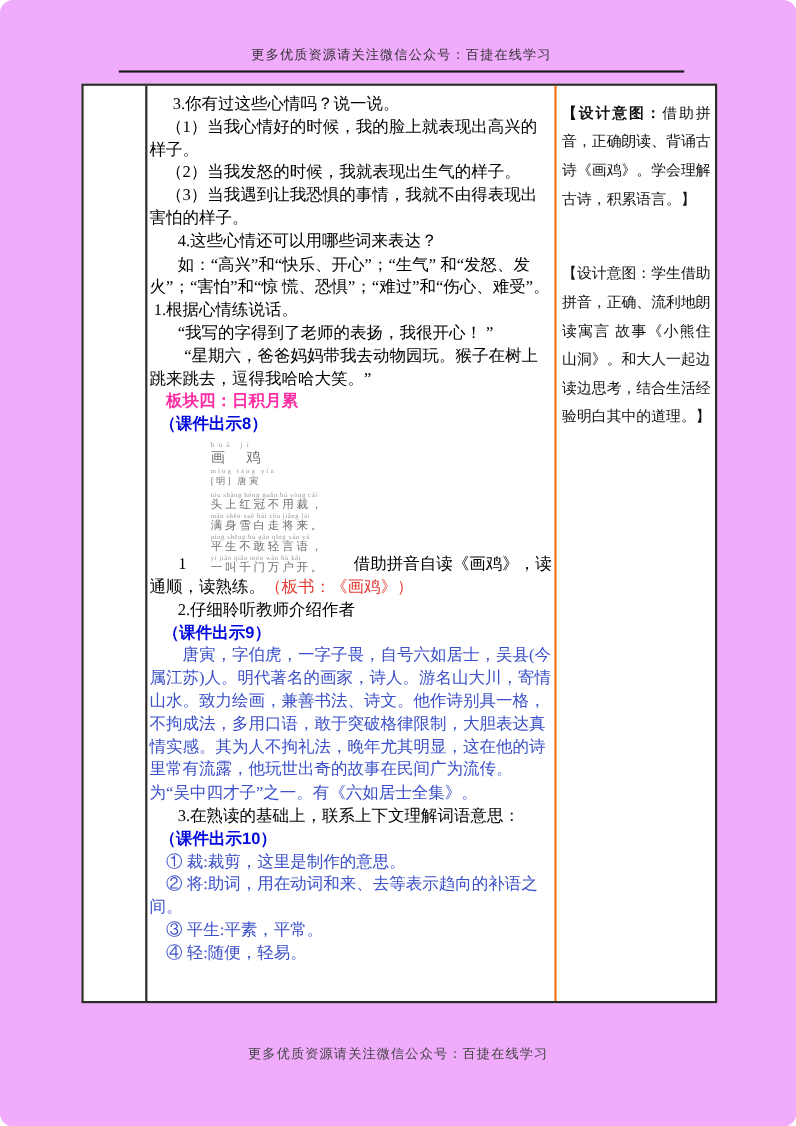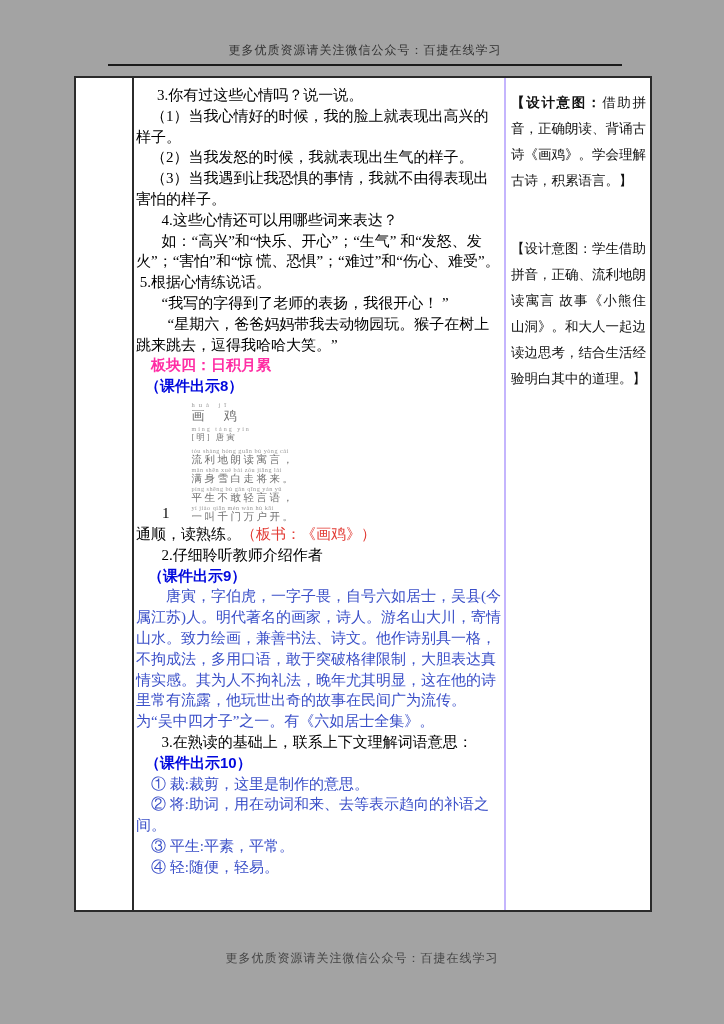--- a/index.html
+++ b/index.html
@@ -1,21 +1,21 @@
 <!DOCTYPE html>
 <html><head>
 <meta charset="utf-8">
 <style>
   html,body{margin:0;padding:0;background:#ffffff;}
   body{
     width:724px;height:1024px;overflow:hidden;position:relative;
     font-family:"Liberation Serif","DejaVu Serif",serif;
     color:#000;
   }
-  .page{position:absolute;inset:0;background:#a3a3a3;}
+  .page{position:absolute;inset:0;background:#f0abfc;border-radius:12px;}
 
   
   .hdr{
     position:absolute;top:42px;left:108px;width:514px;
     text-align:center;font-size:12px;color:#333;
     padding-bottom:5px;border-bottom:2px solid #1b1b1b;
     letter-spacing:1px;
   }
   .ftr{
     position:absolute;top:950px;left:0;width:100%;
@@ -23,21 +23,21 @@
   }
 
   
   .tbl{
     position:absolute;top:76px;left:74px;width:578px;height:836px;
     border:2px solid #2b2b2b;display:flex;box-sizing:border-box;
     background:#fff;
   }
   .col1{width:58px;border-right:2px solid #2b2b2b;box-sizing:border-box;}
   .col2{
-    width:372px;border-right:2px solid #c4b5fd;box-sizing:border-box;
+    width:372px;border-right:2px solid #f97316;box-sizing:border-box;
     padding:7px 2px 0 2px;overflow:hidden;
   }
   .col3{
     flex:1;box-sizing:border-box;padding:12px 4px 0 5px;overflow:hidden;
   }
 
   
   .col2 p.p{
     margin:0;font-size:15px;line-height:20.8px;
     word-break:break-all;
@@ -100,53 +100,54 @@
     <div class="col1"></div>
 
     <div class="col2">
       <div id="paras-before">
           <p class="p n1"><span>3.你有过这些心情吗？说一说。</span></p>
           <p class="p item"><span>（1）当我心情好的时候，我的脸上就表现出高兴的样子。</span></p>
           <p class="p item"><span>（2）当我发怒的时候，我就表现出生气的样子。</span></p>
           <p class="p item"><span>（3）当我遇到让我恐惧的事情，我就不由得表现出害怕的样子。</span></p>
           <p class="p n2"><span>4.这些心情还可以用哪些词来表达？</span></p>
           <p class="p n2"><span>如：“高兴”和“快乐、开心”；“生气” 和“发怒、发火”；“害怕”和“惊 慌、恐惧”；“难过”和“伤心、难受”。</span></p>
-          <p class="p n0"><span>5.根据心情练说话。</span></p>
+          <p class="p n0"><span>1.根据心情练说话。</span></p>
           <p class="p n2"><span>“我写的字得到了老师的表扬，我很开心！ ”</span></p>
           <p class="p q2"><span>“星期六，爸爸妈妈带我去动物园玩。猴子在树上跳来跳去，逗得我哈哈大笑。”</span></p>
           <p class="p pink"><span>板块四：日积月累</span></p>
           <p class="p cw"><span>（课件出示8）</span></p>
         </div>
 
       <div class="poem-row">
         <span class="step-num">1</span>
         <div class="poem">
           <div class="t-py">huà jī</div>
           <div class="t-zi">画 鸡</div>
           <div class="a-py">míng  táng yín</div>
           <div class="a-zi">[明] 唐寅</div>
           <div id="poem-lines">
               <div class="poem-line">
                 <div class="py">tóu shàng hóng guān bú yòng cái</div>
-                <div class="zi">流利地朗读寓言，</div>
+                <div class="zi">头上红冠不用裁，</div>
               </div>
               <div class="poem-line">
                 <div class="py">mǎn shēn xuě bái zǒu jiāng lái</div>
                 <div class="zi">满身雪白走将来。</div>
               </div>
               <div class="poem-line">
                 <div class="py">píng shēng bù gǎn qīng yán yǔ</div>
                 <div class="zi">平生不敢轻言语，</div>
               </div>
               <div class="poem-line">
                 <div class="py">yí jiào qiān mén wàn hù kāi</div>
                 <div class="zi">一叫千门万户开。</div>
               </div>
             </div>
         </div>
+        <span class="step-text">借助拼音自读《画鸡》，读</span>
       </div>
 
       <div id="paras-after">
           <p class="p flush"><span>通顺，读熟练。</span><span class="red">（板书：《画鸡》）</span></p>
           <p class="p n2"><span>2.仔细聆听教师介绍作者</span></p>
           <p class="p cw2"><span>（课件出示9）</span></p>
           <p class="p bio"><span>唐寅，字伯虎，一字子畏，自号六如居士，吴县(今属江苏)人。明代著名的画家，诗人。游名山大川，寄情山水。致力绘画，兼善书法、诗文。他作诗别具一格，不拘成法，多用口语，敢于突破格律限制，大胆表达真情实感。其为人不拘礼法，晚年尤其明显，这在他的诗里常有流露，他玩世出奇的故事在民间广为流传。为“吴中四才子”之一。有《六如居士全集》。</span></p>
           <p class="p n2"><span>3.在熟读的基础上，联系上下文理解词语意思：</span></p>
           <p class="p cw"><span>（课件出示10）</span></p>
           <p class="p def"><span>① 裁:裁剪，这里是制作的意思。</span></p>

